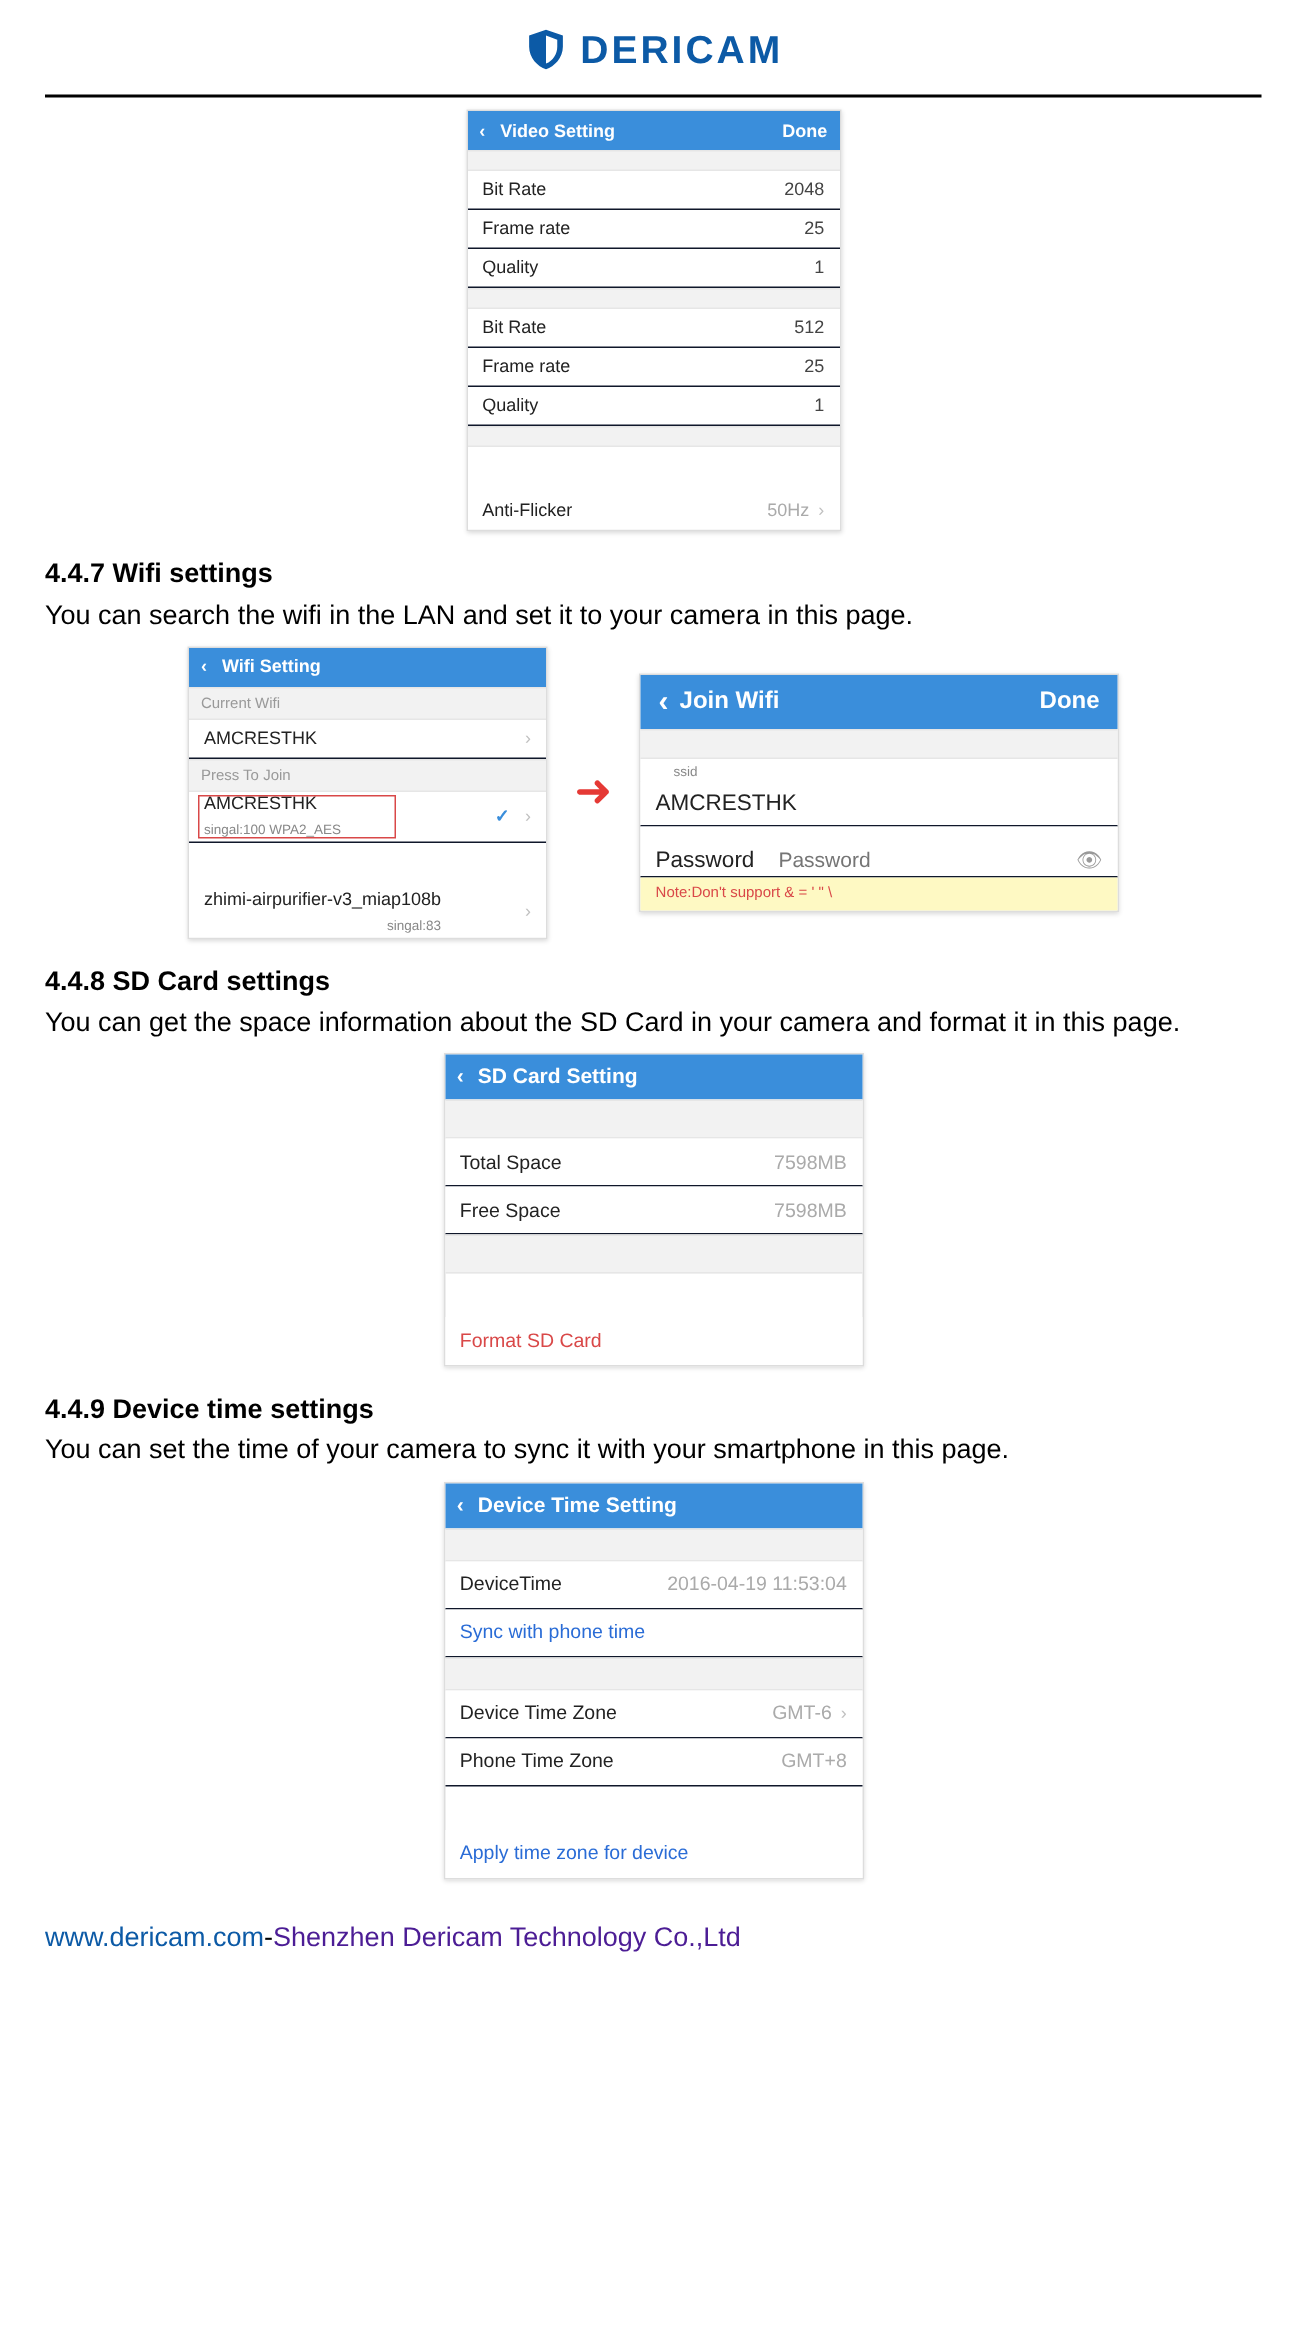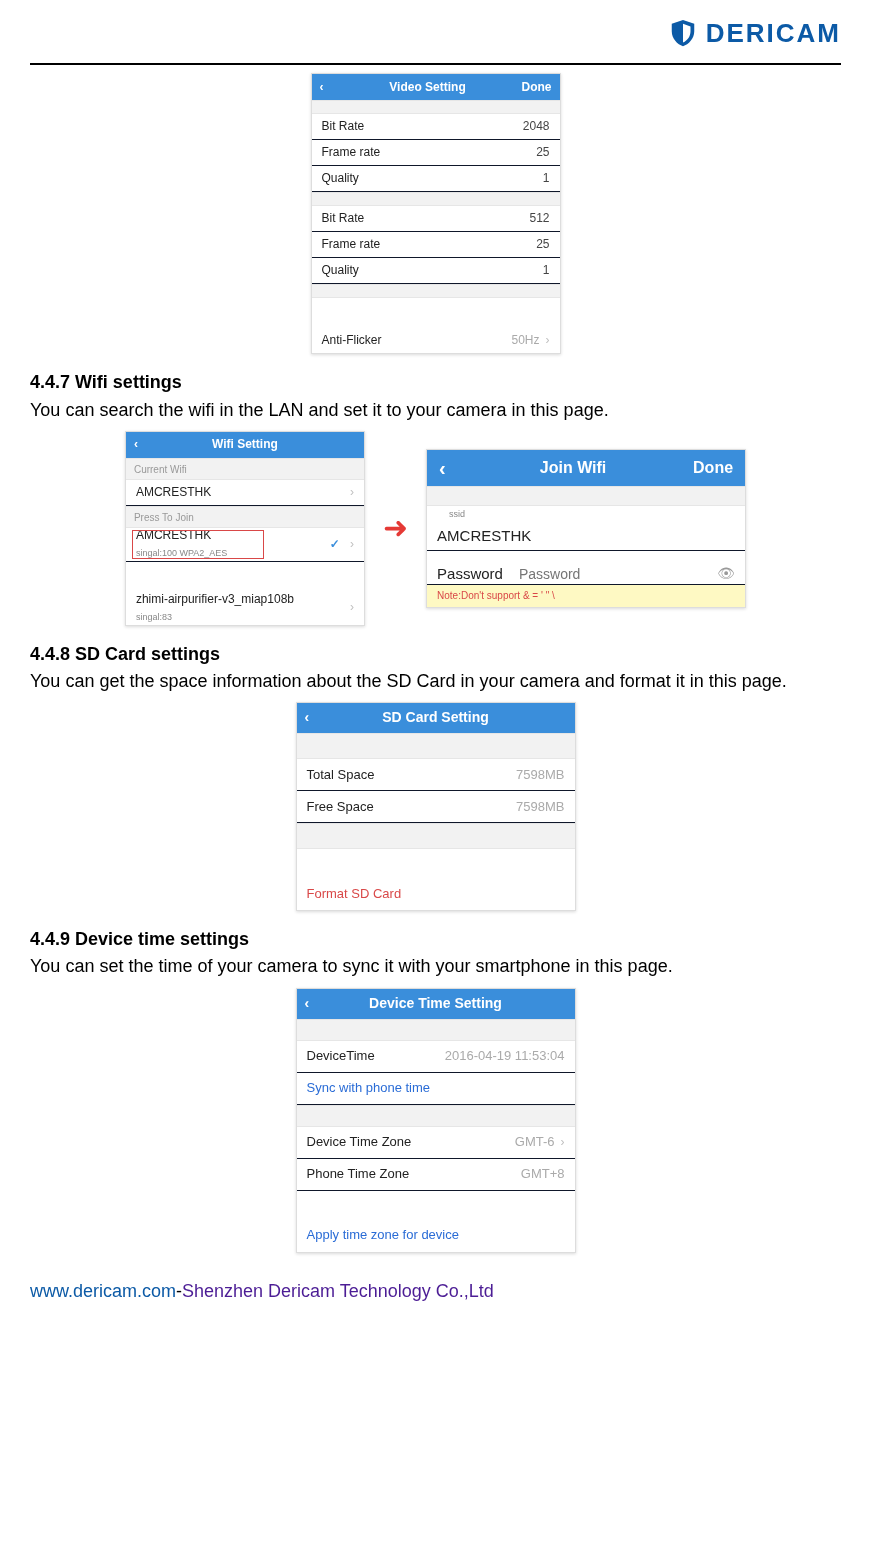--- a/index.html
+++ b/index.html
@@ -1,29 +1,29 @@
 <!DOCTYPE html>
 <html><head>
 <meta charset="utf-8">
 <style>
   * { margin:0; padding:0; box-sizing:border-box; }
   body { font-family: Arial, sans-serif; background:#fff; color:#000; width:871px; margin:0 auto; padding:10px 30px 30px; font-size:18px; line-height:1.4; }
-  .header { text-align:right; padding:5px 0 8px; border-bottom:2px solid #000; margin-bottom:8px; }
+  .header { text-align:center; padding:5px 0 8px; border-bottom:2px solid #000; margin-bottom:8px; }
   .logo { display:inline-flex; align-items:center; gap:8px; }
   .logo-icon { width:30px; height:30px; display:inline-block; }
   .logo-text { font-size:26px; font-weight:bold; color:#0c5aa6; letter-spacing:2px; }
   h3 { font-size:18px; font-weight:bold; margin-top:14px; }
   .desc { font-size:18px; margin-top:2px; }
   .figure-center { text-align:center; margin:8px auto 16px; }
   
   .panel { display:inline-block; vertical-align:middle; border:1px solid #ddd; background:#fff; box-shadow:0 1px 3px rgba(0,0,0,.15); text-align:left; font-size:12px; color:#222; }
   .panel .topbar { background:#3a8edb; color:#fff; display:flex; align-items:center; height:26px; padding:0 8px; font-size:12px; font-weight:bold; }
   .panel .topbar.big { height:36px; font-size:16px; padding:0 12px; }
   .panel .topbar .back { width:14px; }
-  .panel .topbar .title { flex:1; text-align:center; }
+  .panel .topbar .title { flex:1; text-align:left; }
   .panel .section-gap { height:14px; background:#f2f2f2; border-top:1px solid #e6e6e6; border-bottom:1px solid #e6e6e6; }
   .panel .section-gap.lbl { height:auto; padding:4px 8px 2px; font-size:10px; color:#999; }
   .panel .row { display:flex; align-items:center; justify-content:space-between; height:26px; padding:0 10px; border-bottom:1px solid #0f172a; background:#fff; }
   .panel .row:last-child { border-bottom:none;margin-top:29px; }
   .panel .row .val { color:#444; }
   .panel .row .val.gray { color:#aaa; }
   .panel .row.tall { height:32px; font-size:13px; }
   .chevron { color:#c0c0c0; font-size:12px; margin-left:6px; }
   
   .wifi-wrap { display:flex; align-items:center; justify-content:center; gap:18px; margin:8px 0 16px; }
@@ -114,21 +114,21 @@
     </div>
     <div class="section-gap lbl">Press To Join</div>
     <div class="row selected" style="height:34px;">
       <span class="box"></span>
       <span>
         <span>AMCRESTHK</span><br>
         <span class="sub">singal:100   WPA2_AES</span>
       </span>
       <span><span class="check">✓</span><span class="chevron">›</span></span>
     </div>
-    <div class="row" style="height:34px;">
+    <div class="row" style="height:34px;text-align:right;">
       <span>
         <span>zhimi-airpurifier-v3_miap108b</span><br>
         <span class="sub">singal:83</span>
       </span>
       <span class="chevron">›</span>
     </div>
   </div>
 
   <span class="arrow-right">➜</span>
 

